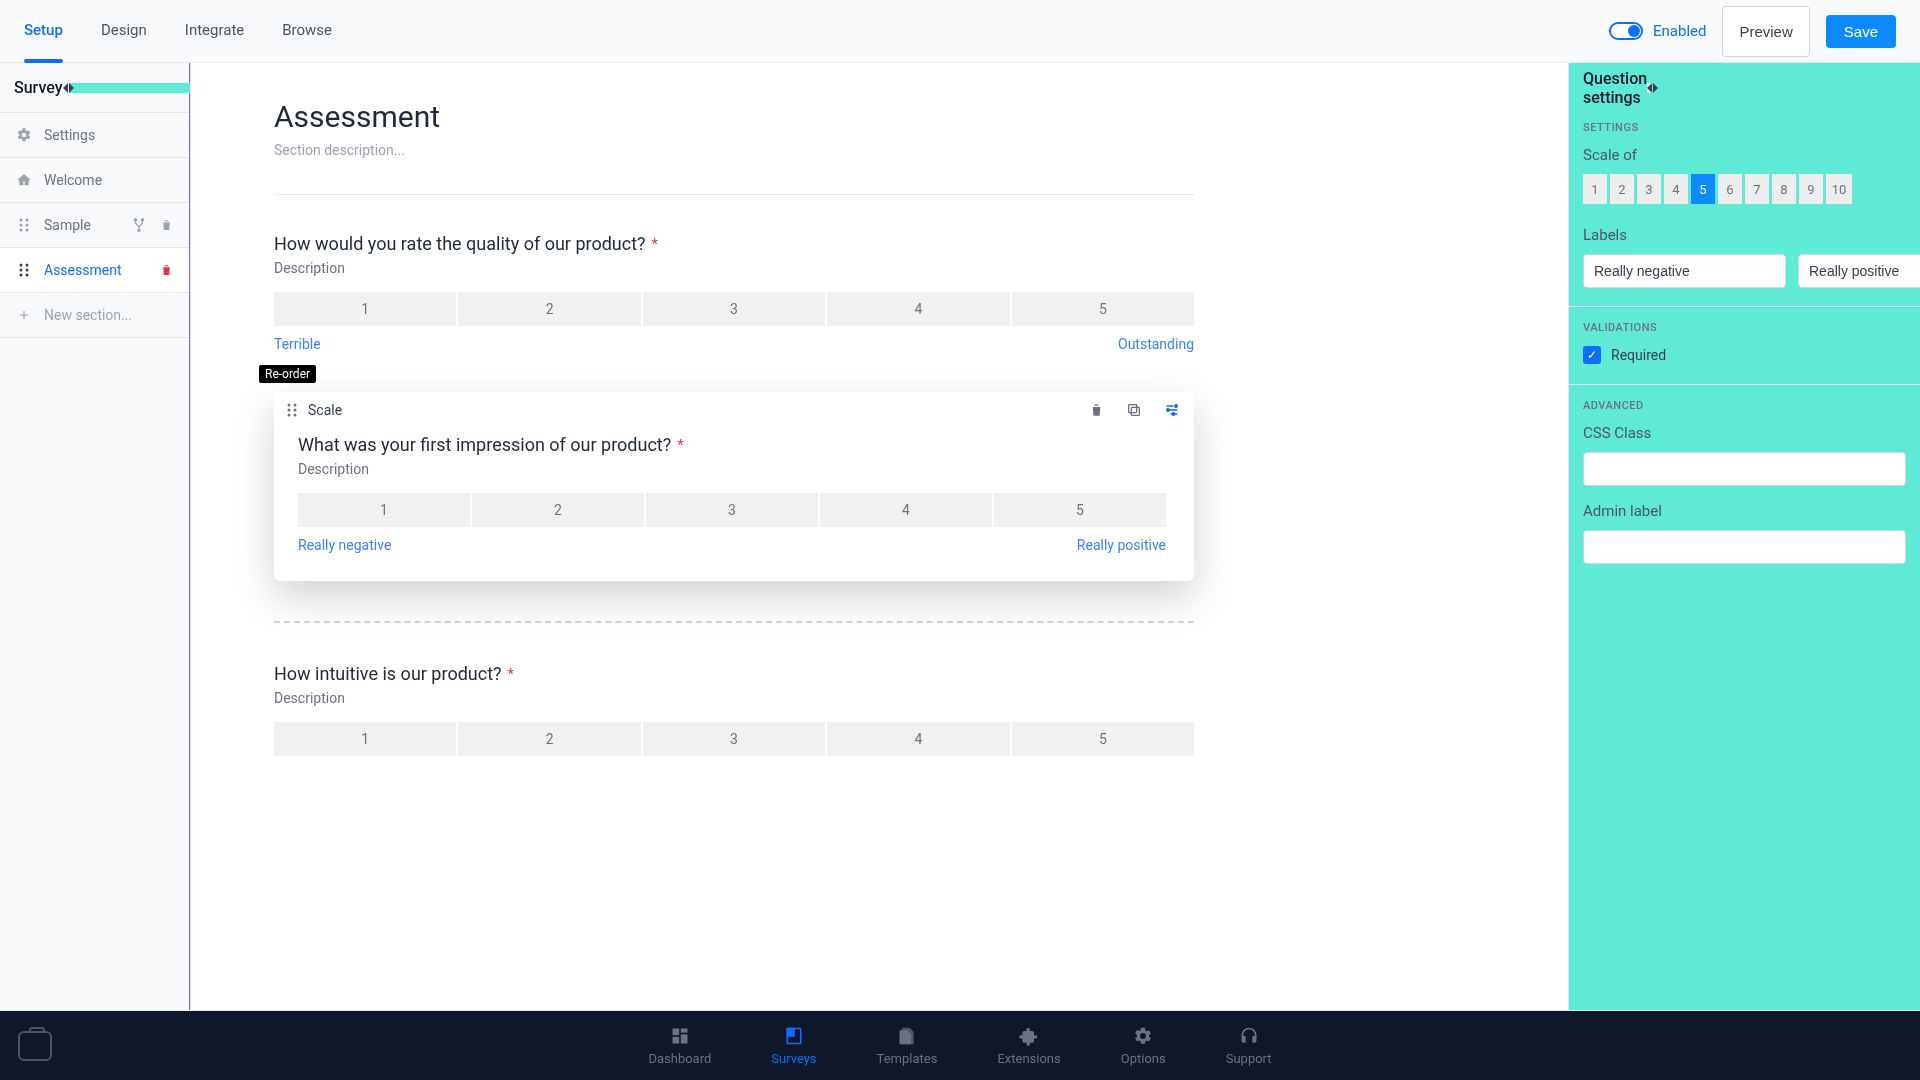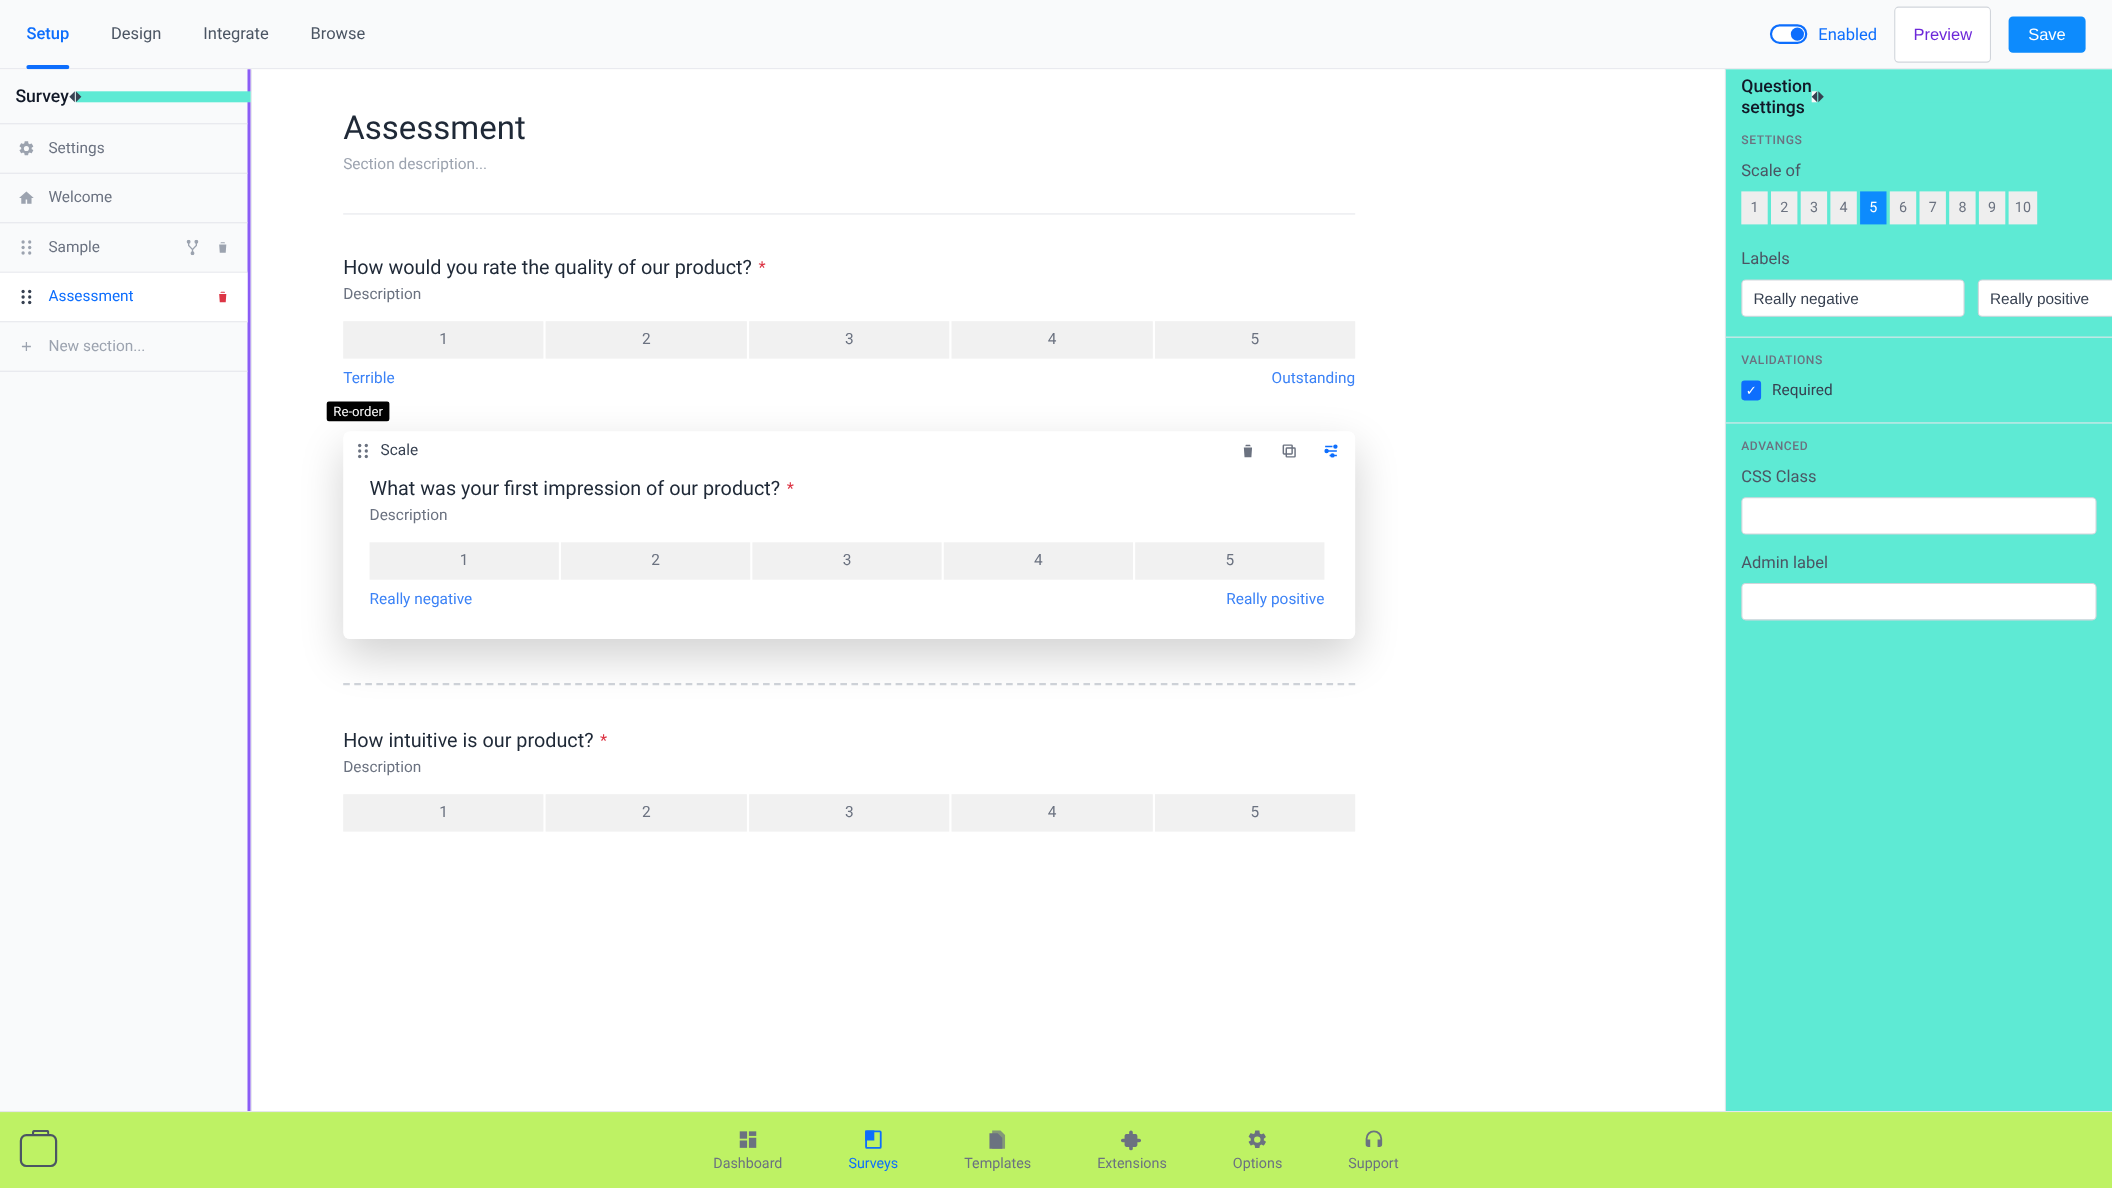--- a/index.html
+++ b/index.html
@@ -8,28 +8,28 @@
   
   .topbar { position:relative; height:63px; display:flex; align-items:center; justify-content:space-between; padding:0 24px; background:#f9fafb; border-bottom:1px solid #e5e7eb;gap:42px; }
   .topbar-tabs { display:flex; gap:38px; }
   .topbar-tab { font-size:15px; color:#4b5563; cursor:pointer; position:relative; padding:0 0 2px 0; }
   .topbar-tab.active { color:#0d6efd; font-weight:500; }
   .topbar-tab.active::after { content:""; position:absolute; left:0; right:0; bottom:-22px; height:4px; background:#0d6efd; border-radius:2px; }
   .topbar-actions { display:flex; align-items:center; gap:16px; }
   .toggle-wrap { display:flex; align-items:center; gap:10px; color:#0d6efd; font-size:15px; cursor:pointer; }
   .toggle { width:34px; height:18px; border:2px solid #0d6efd; border-radius:10px; position:relative; background:#fff; }
   .toggle .knob { position:absolute; right:1px; top:1px; width:12px; height:12px; border-radius:50%; background:#0d6efd; }
-  .btn { border:1px solid #d1d5db; background:#fff; border-radius:4px; padding:16px 16px; font-size:15px; color:#6d28d9; cursor:pointer; }
+  .btn { border:1px solid #d1d5db; background:#fff; border-radius:4px; padding:16px 16px; font-size:15px; color:#404040; cursor:pointer; }
   .btn-primary { background:#0d8bfd; color:#fff; border:none; padding:8px 18px; }
 
   
   .main { position:absolute; top:63px; left:0; right:0; bottom:70px; display:flex; }
 
   
-  .left { width:228px; border-right:3px solid #8b5cf6; background:#f9fafb; display:flex; flex-direction:column; }
+  .left { width:190px; border-right:1px solid #8b5cf6; background:#f9fafb; display:flex; flex-direction:column; }
   .panel-head { height:50px; display:flex; align-items:center; justify-content:space-between; padding:0 14px; border-bottom:1px solid #e5e7eb; }
   .panel-head h3 { font-size:16px; font-weight:500; color:#111827;}
   .collapse-icon { display:inline-flex; align-items:center; gap:1px; cursor:pointer; }
   .tri { width:0; height:0; }
   .tri.left { border-top:5px solid transparent; border-bottom:5px solid transparent; border-right:5px solid #374151; }
   .tri.right { border-top:5px solid transparent; border-bottom:5px solid transparent; border-left:5px solid #374151; }
   .side-item { display:flex; align-items:center; gap:12px; padding:14px 16px; border-bottom:1px solid #e5e7eb; color:#374151; cursor:pointer; position:relative; }
   .side-item .icon { width:16px; height:16px; display:flex; align-items:center; justify-content:center; color:#9ca3af; }
   .side-item.muted span.label { color:#6b7280; }
   .side-item.active { background:#fff; }
@@ -78,21 +78,21 @@
   .num.wide{width:26px;}
   .num.active { background:#0d8bfd; color:#fff; }
   .field-row { display:flex; gap:12px; margin-bottom:18px; }
   .text-in { flex:1; border:1px solid #d1d5db; border-radius:4px; padding:8px 10px; font-size:14px; background:#fff; color:#374151; }
   .text-full { width:100%; border:1px solid #d1d5db; border-radius:4px; padding:8px 10px; font-size:14px; background:#fff; margin-bottom:16px; }
   .chk-row { display:flex; align-items:center; gap:10px; color:#374151; margin-bottom:20px; }
   .chk { width:18px; height:18px; background:#0d6efd; border-radius:3px; display:flex; align-items:center; justify-content:center; color:#fff; font-size:12px; }
   hr.rsplit { border:none; border-top:1px solid #e5e7eb; margin:12px -14px 14px -14px; }
 
   
-  .bottombar { position:absolute; left:0; right:0; bottom:0; height:70px; border-top:1px solid #e5e7eb; background:#bef264; display:flex; align-items:center; }
+  .bottombar { position:absolute; left:0; right:0; bottom:0; height:70px; border-top:1px solid #e5e7eb; background:#0f172a; display:flex; align-items:center; }
   .bb-left { width:70px; display:flex; align-items:center; justify-content:center; }
   .bb-brief { width:34px; height:30px; border:2px solid #4b5563; border-radius:6px; position:relative; }
   .bb-brief::before { content:""; position:absolute; top:-6px; left:9px; width:12px; height:4px; border:2px solid #4b5563; border-bottom:none; border-radius:3px 3px 0 0; }
   .bb-nav { flex:1; display:flex; justify-content:center; gap:60px; }
   .bb-item { display:flex; flex-direction:column; align-items:center; gap:4px; color:#6b7280; cursor:pointer; font-size:13px;}
   .bb-item.active { color:#0d6efd;text-align:center; }
   .bb-icon { width:22px; height:22px; display:flex; align-items:center; justify-content:center; }
 
   
   svg { display:block; }

